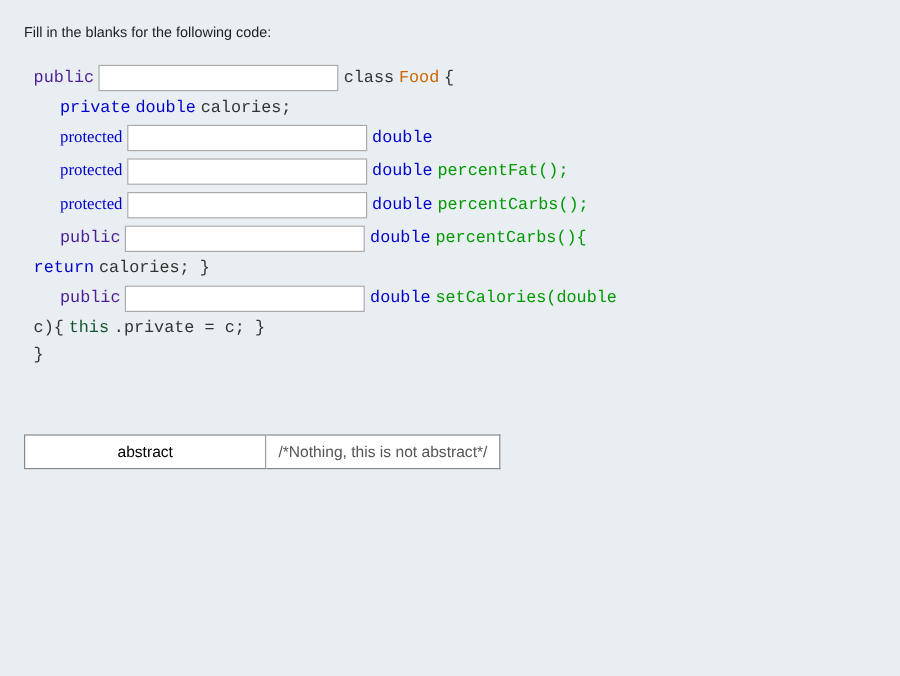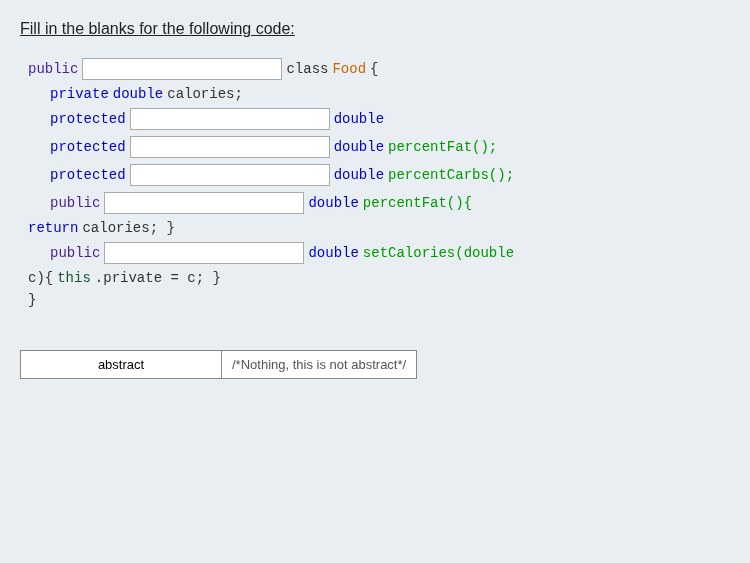--- a/index.html
+++ b/index.html
@@ -7,57 +7,56 @@
       background: #e8eef2;
       font-family: 'Courier New', Courier, monospace;
       font-size: 14px;
       color: #333;
       padding: 20px;
       width: 750px;
       min-height: 563px;
     }
     .instructions {
       font-family: Arial, sans-serif;
-      font-size: 16px;
+      font-size: 12px;
       color: #222;
       margin-bottom: 14px;
-      text-decoration: underline;
     }
     .code-block {
       background: #e8eef2;
       padding: 6px 8px;
     }
     .code-line {
       display: flex;
       align-items: center;
       margin-bottom: 6px;
       flex-wrap: wrap;
       gap: 4px;
     }
     .kw-public { color: #4c1d95; font-weight: normal; }
-    .kw-protected { color: #0000cc; }
+    .kw-protected { color: #0000cc; font-family: Liberation Serif, serif; }
     .kw-private { color: #0000cc; }
     .kw-double { color: #0000cc; }
     .kw-return { color: #0000cc; }
     .kw-this { color: #14532d; }
     .method-name { color: #009900; }
     .class-name { color: #cc6600; }
     .plain { color: #333; }
     .blank-input {
       border: 1px solid #aaa;
       background: #fff;
       height: 22px;
       width: 200px;
       outline: none;
       font-family: 'Courier New', Courier, monospace;
       font-size: 13px;
       padding: 0 3px;
     }
     .bottom-section {
-      margin-top: 30px;
+      margin-top: 46px;
       display: flex;
       align-items: stretch;
       gap: 0;
     }
     .bottom-input-container {
       border: 1px solid #888;
       background: #fff;
       display: flex;
       align-items: center;
       justify-content: center;
@@ -124,21 +123,21 @@
     <span class="kw-protected">protected</span>
     <input class="blank-input" type="text" value="" style="">
     <span class="kw-double">double</span>
     <span class="method-name">percentCarbs();</span>
   </div>
 
   <div class="code-line indent1">
     <span class="kw-public">public</span>
     <input class="blank-input" type="text" value="" style="">
     <span class="kw-double">double</span>
-    <span class="method-name">percentFat(){</span>
+    <span class="method-name">percentCarbs(){</span>
   </div>
 
   <div class="code-line">
     <span class="kw-return">return</span>
     <span class="plain">calories; }</span>
   </div>
 
   <div class="code-line indent1">
     <span class="kw-public">public</span>
     <input class="blank-input" type="text" value="" style="">

